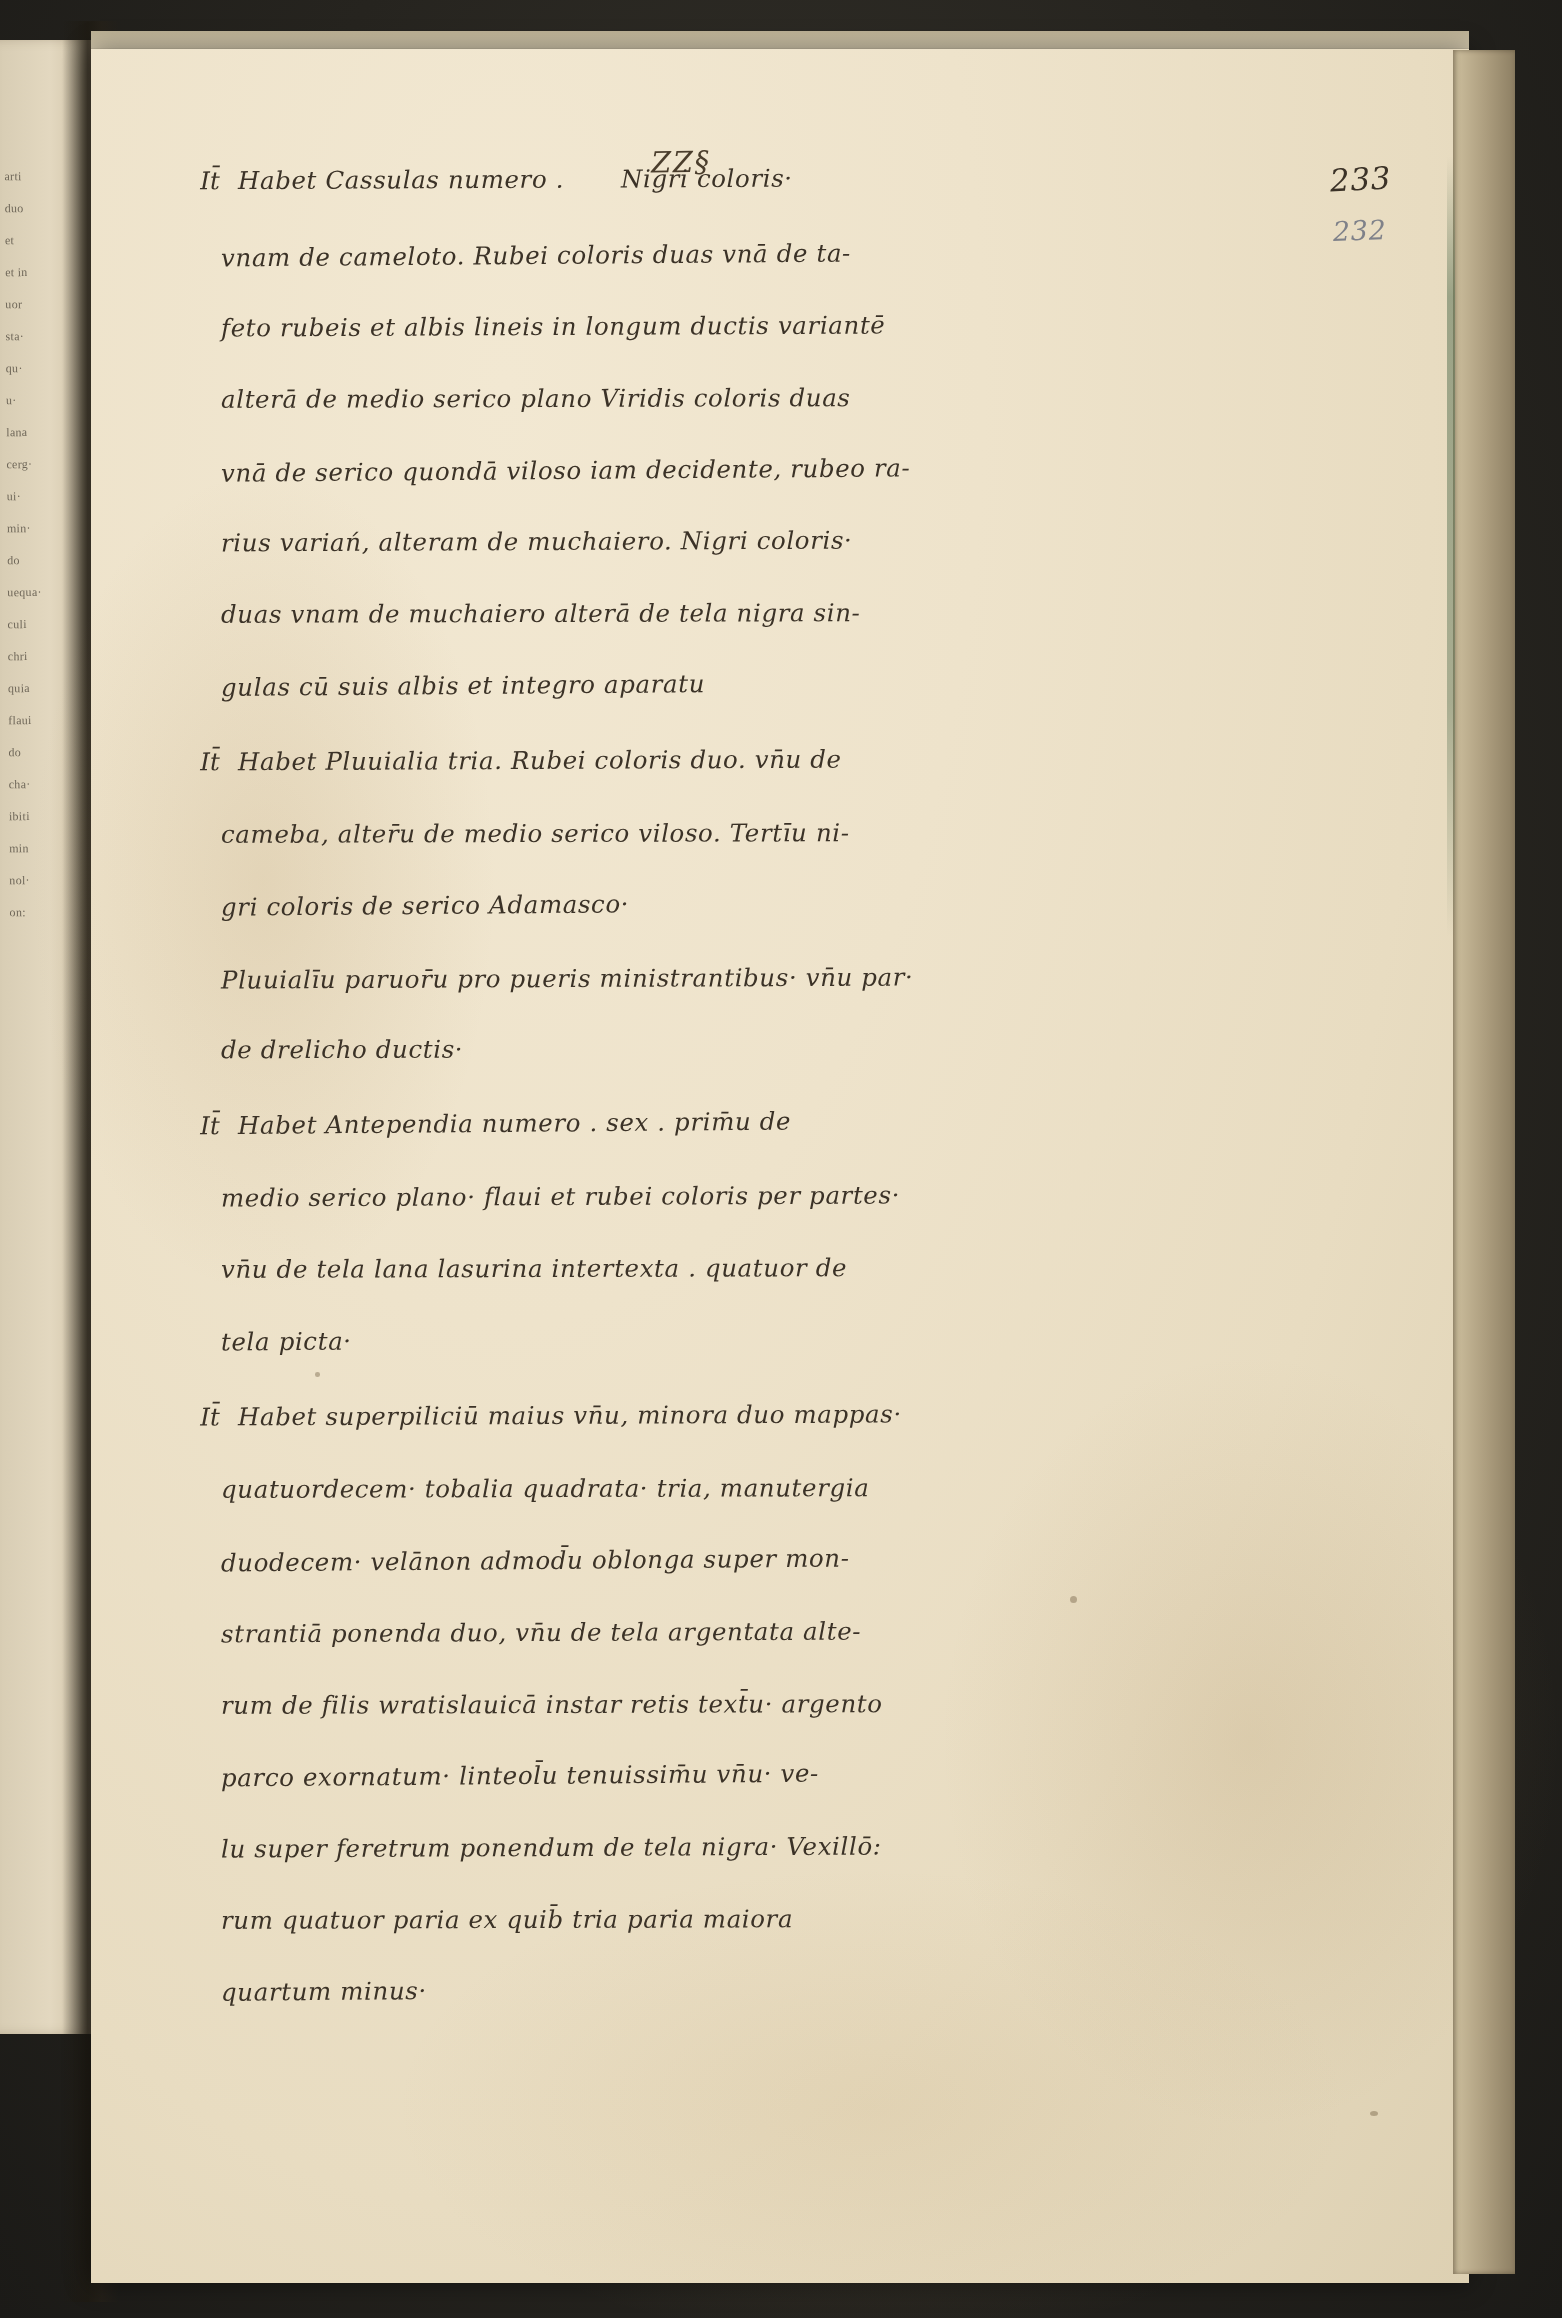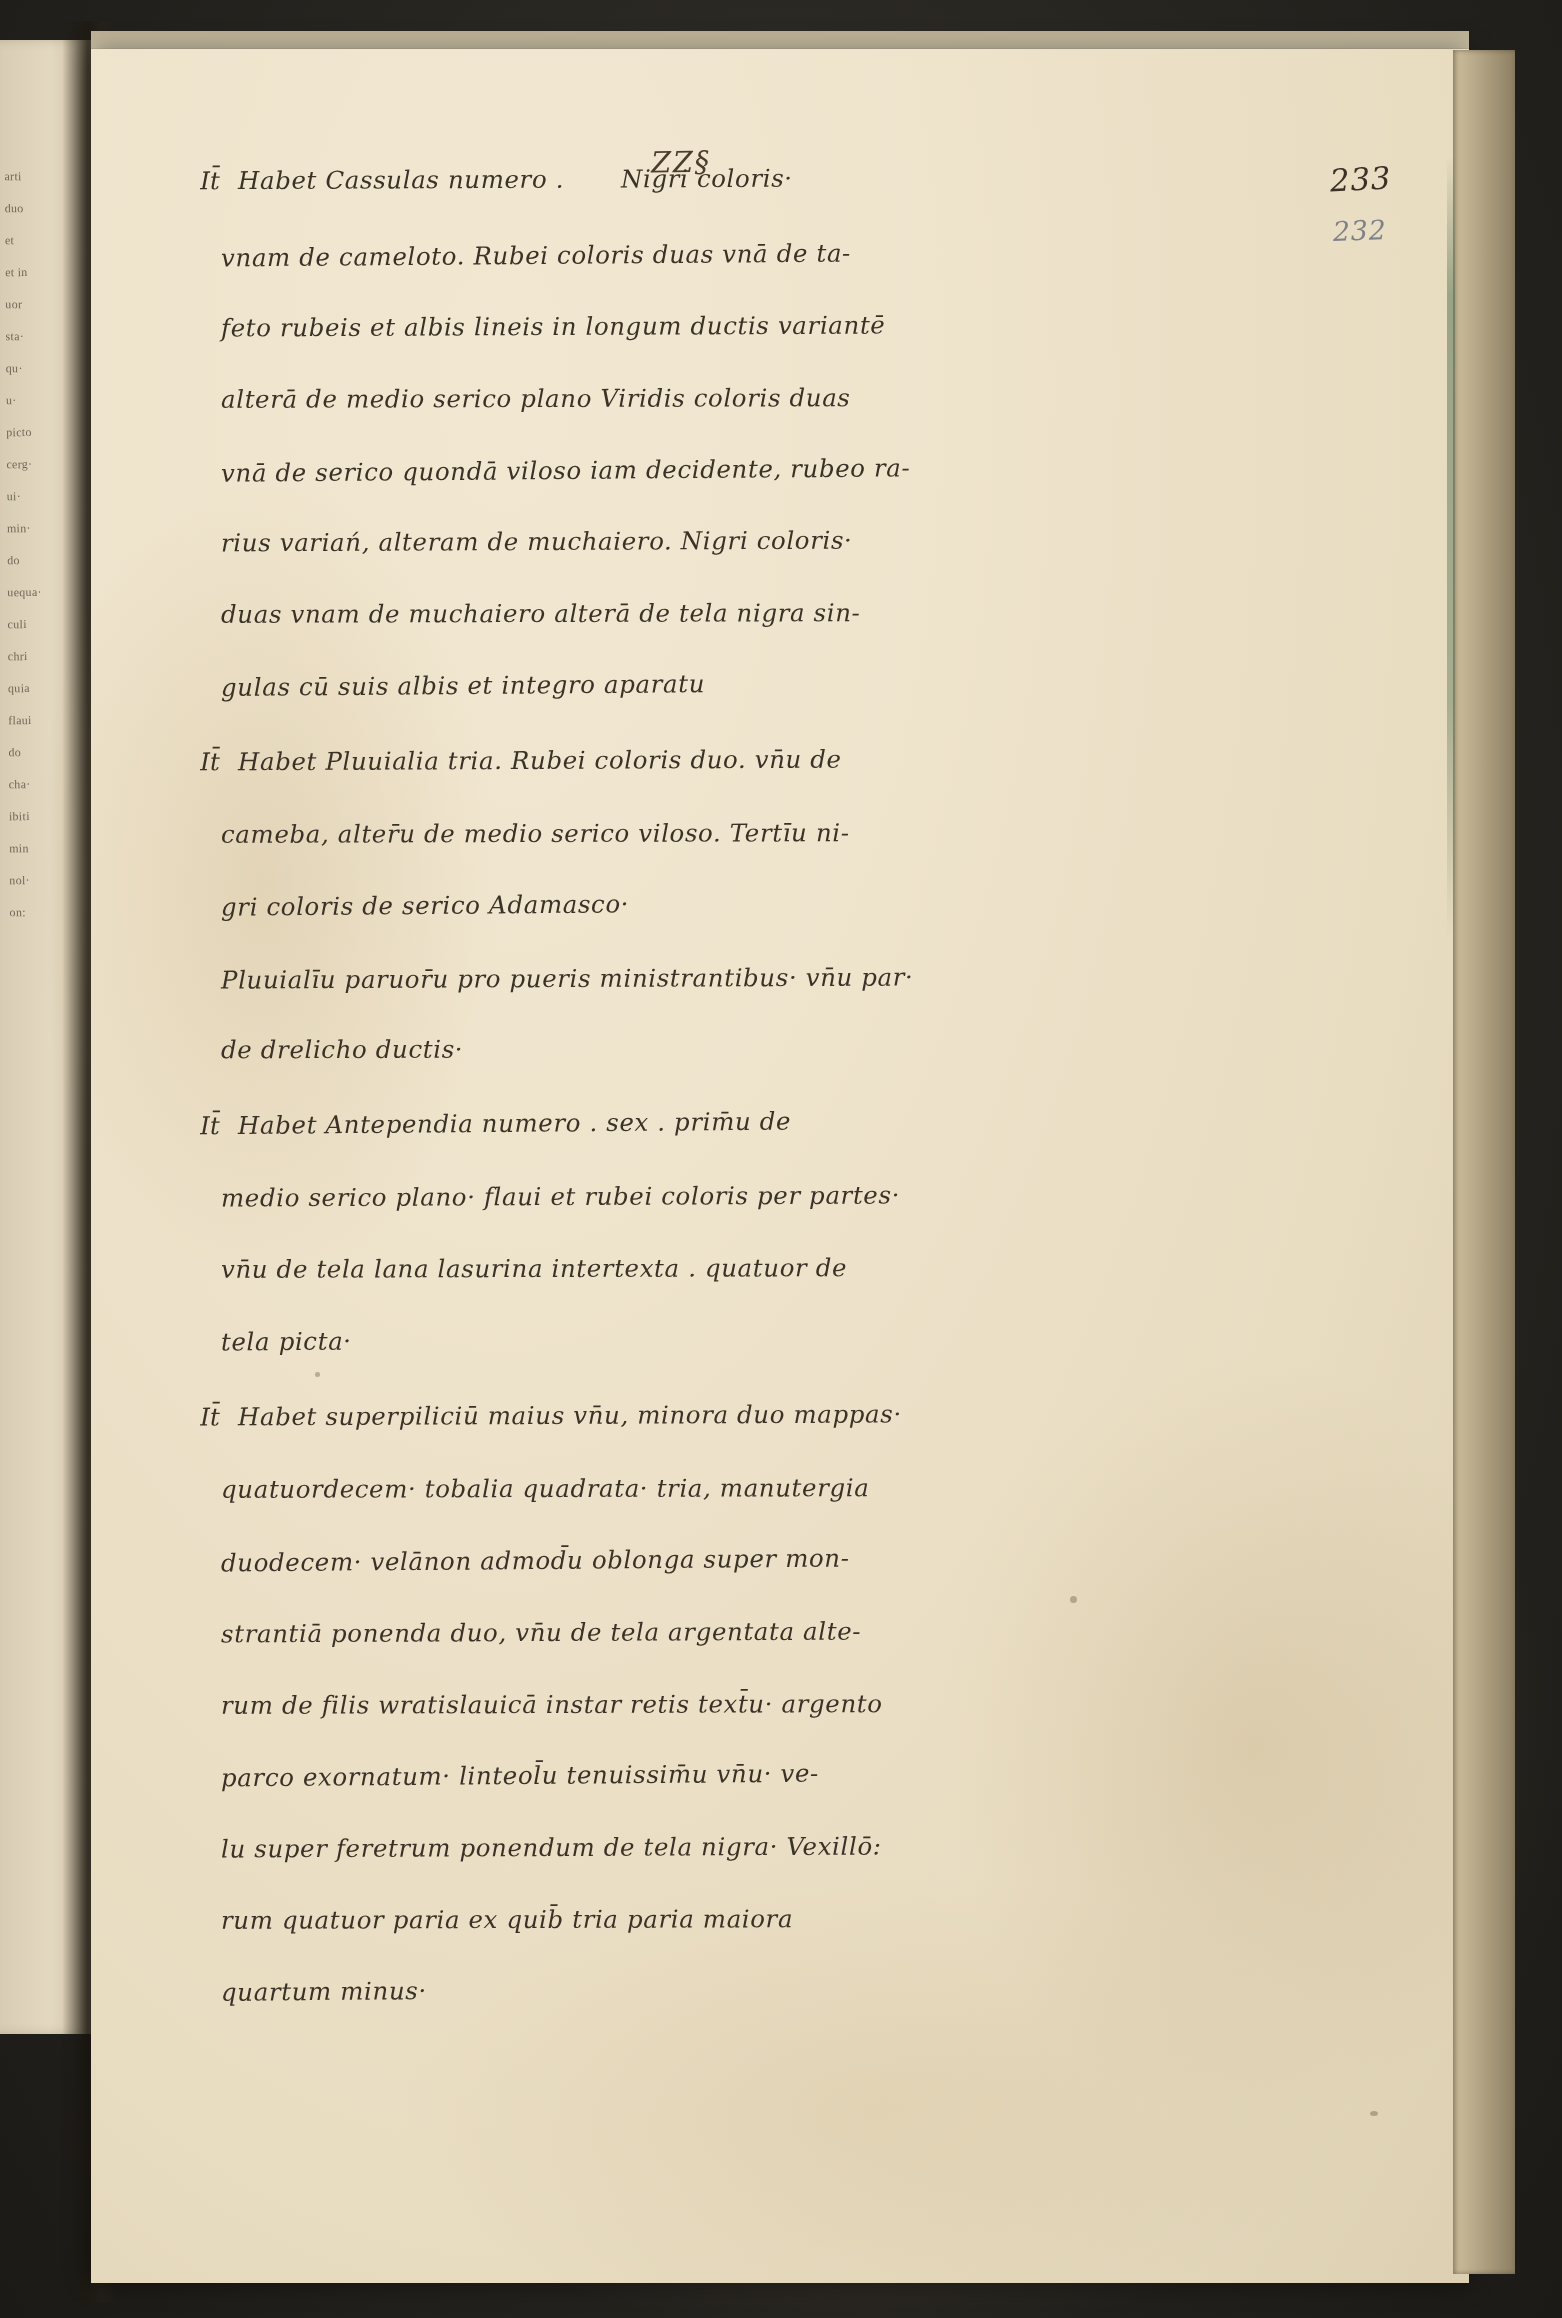--- a/index.html
+++ b/index.html
@@ -223,21 +223,21 @@
   <div class="left-page">
     <div class="marginal">
       <div>arti</div>
       <div>duo</div>
       <div>et</div>
       <div>et in</div>
       <div>uor</div>
       <div>sta·</div>
       <div>qu·</div>
       <div>u·</div>
-      <div>picto</div>
+      <div>lana</div>
       <div>cerg·</div>
       <div>ui·</div>
       <div>min·</div>
       <div>do</div>
       <div>uequa·</div>
       <div>culi</div>
       <div>chri</div>
       <div>quia</div>
       <div>flaui</div>
       <div>do</div>

